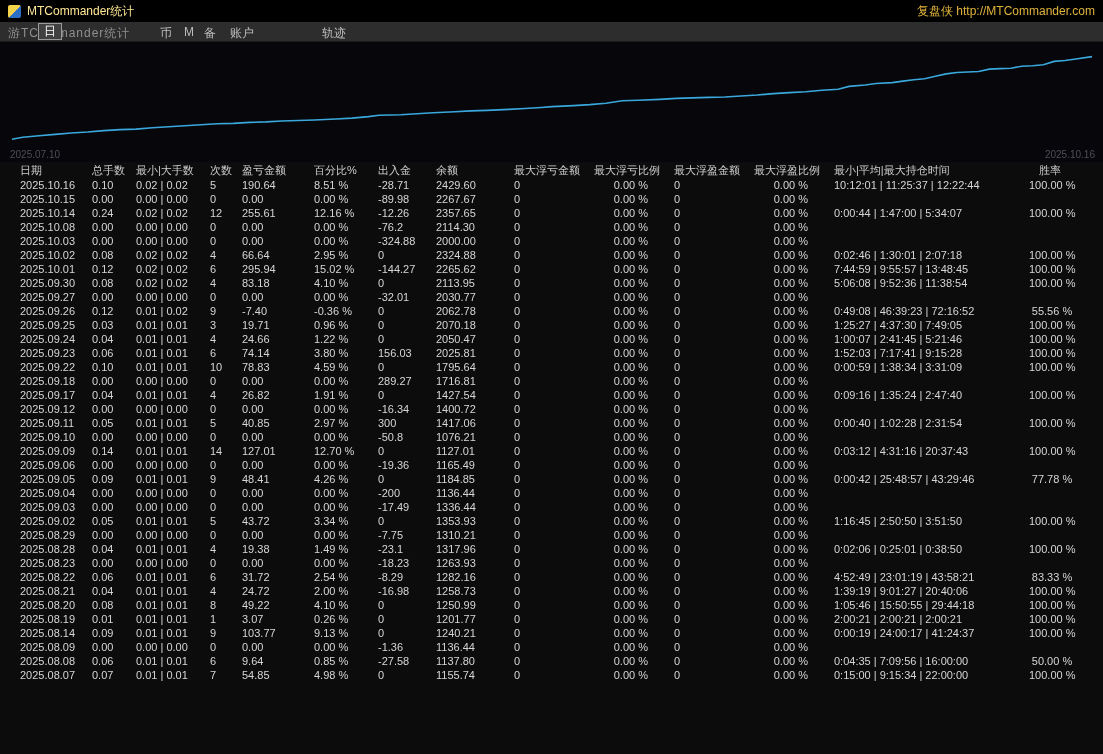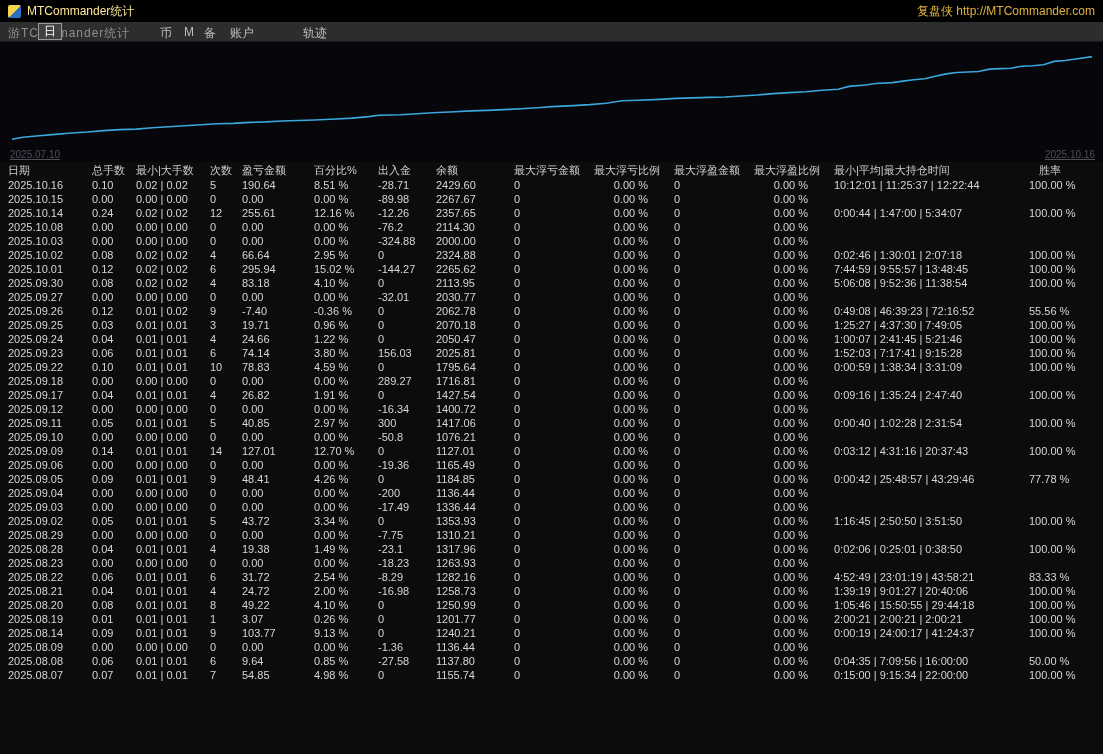--- a/index.html
+++ b/index.html
@@ -19,32 +19,32 @@
   .toolbar { height:20px; background:#2d2d2d; position:relative; border-bottom:1px solid #1a1a1a; }
   .ghost-text { position:absolute; left:8px; top:3px; color:#8f8f8f; font-size:12px;
                 letter-spacing:1px; white-space:nowrap; }
   .tb-tab { position:absolute; top:1px; height:17px; line-height:15px; padding:0 5px;
             font-size:12px; color:#fff; background:#414141; border:1px solid #9a9a9a; cursor:pointer; }
   .tb-item { position:absolute; top:3px; font-size:12px; color:#bdbdbd; cursor:pointer; white-space:nowrap; }
 
   
   .chart-area { height:120px; background:#06060b; position:relative; }
   .chart-area svg { position:absolute; left:8px; top:2px; }
-  .axis-label { position:absolute; bottom:2px; font-size:10px; color:#4e4e58;text-decoration:underline; }
+  .axis-label { position:absolute; bottom:2px; font-size:10px; color:#4e4e58; }
   .axis-label.left { left:10px; }
   .axis-label.right { right:8px; }
 
   
   table.tbl { width:1103px; border-collapse:collapse; table-layout:fixed; font-size:11px; }
   .tbl th, .tbl td { height:14px; line-height:14px; padding:0 2px 0 4px; font-weight:normal;
                      text-align:left; color:#d6d6d6; white-space:nowrap; overflow:hidden; }
   .tbl thead th { height:16px; line-height:16px; color:#cdcdcd; cursor:default; }
-  .tbl th:first-child, .tbl td:first-child { padding-left:8px; }
+  .tbl th:first-child, .tbl td:first-child { padding-left:20px; }
   .tbl td:nth-child(10), .tbl td:nth-child(12) { text-align:right; padding-right:22px; }
-  .tbl td:nth-child(14) { text-align:left; padding-right:28px; }
+  .tbl td:nth-child(14) { text-align:center; padding-right:28px; }
   .tbl th:nth-child(14) { padding-left:14px;margin-top:40px; }
   .red   { color:#e03a36; }
   .green { color:#00c060; }
 </style>
 </head>
 <body>
 
 <div class="window">
 
   <div class="titlebar">
@@ -53,21 +53,21 @@
     <span class="title-right">复盘侠 http://MTCommander.com</span>
   </div>
 
   <div class="toolbar">
     <span class="ghost-text">游TCommander统计</span>
     <span class="tb-tab" style="left:38px">日</span>
     <span class="tb-item" style="left:160px">币</span>
     <span class="tb-item" style="left:184px">M</span>
     <span class="tb-item" style="left:204px">备</span>
     <span class="tb-item" style="left:230px">账户</span>
-    <span class="tb-item" style="left:303px">轨迹</span>
+    <span class="tb-item" style="left:322px">轨迹</span>
   </div>
 
   <div class="chart-area">
     <svg id="equity-svg" width="1090" height="104" viewBox="0 0 1090 104" preserveAspectRatio="none">
       <polyline id="equity-line" fill="none" stroke-width="1.6" points="4.0,95.2 14.8,93.3 31.0,91.8 47.2,90.4 63.4,89.0 79.6,88.0 95.8,86.6 112.0,85.6 128.2,85.1 144.4,83.7 160.6,82.7 176.8,81.8 193.0,80.8 209.2,79.8 225.4,79.4 241.6,78.4 257.8,77.9 274.0,77.0 290.2,76.5 306.4,76.0 328.0,75.0 344.2,74.1 360.4,72.6 371.2,71.2 392.8,70.7 409.0,69.8 425.2,68.8 446.8,67.8 463.0,66.9 479.2,66.4 500.8,65.4 517.0,64.5 533.2,63.5 544.0,62.6 565.6,61.6 581.8,60.6 598.0,59.2 614.2,56.8 630.4,56.3 652.0,55.4 668.2,54.4 684.4,53.9 700.6,53.4 716.8,53.0 733.0,52.0 749.2,51.0 765.4,49.6 781.6,48.6 797.8,47.7 814.0,46.2 830.2,45.3 841.0,42.4 857.2,41.0 868.0,39.5 884.2,38.6 895.0,37.1 905.8,35.7 916.6,34.7 927.4,32.3 938.2,29.9 949.0,28.5 959.8,28.0 970.6,27.5 981.4,25.1 992.2,24.6 1003.0,24.2 1013.8,22.2 1024.6,21.8 1035.4,20.8 1046.2,17.4 1057.0,16.5 1067.8,15.0 1084.0,12.6" stroke="#3aa8dc"></polyline>
     </svg>
     <span class="axis-label left">2025.07.10</span>
     <span class="axis-label right">2025.10.16</span>
   </div>
 

